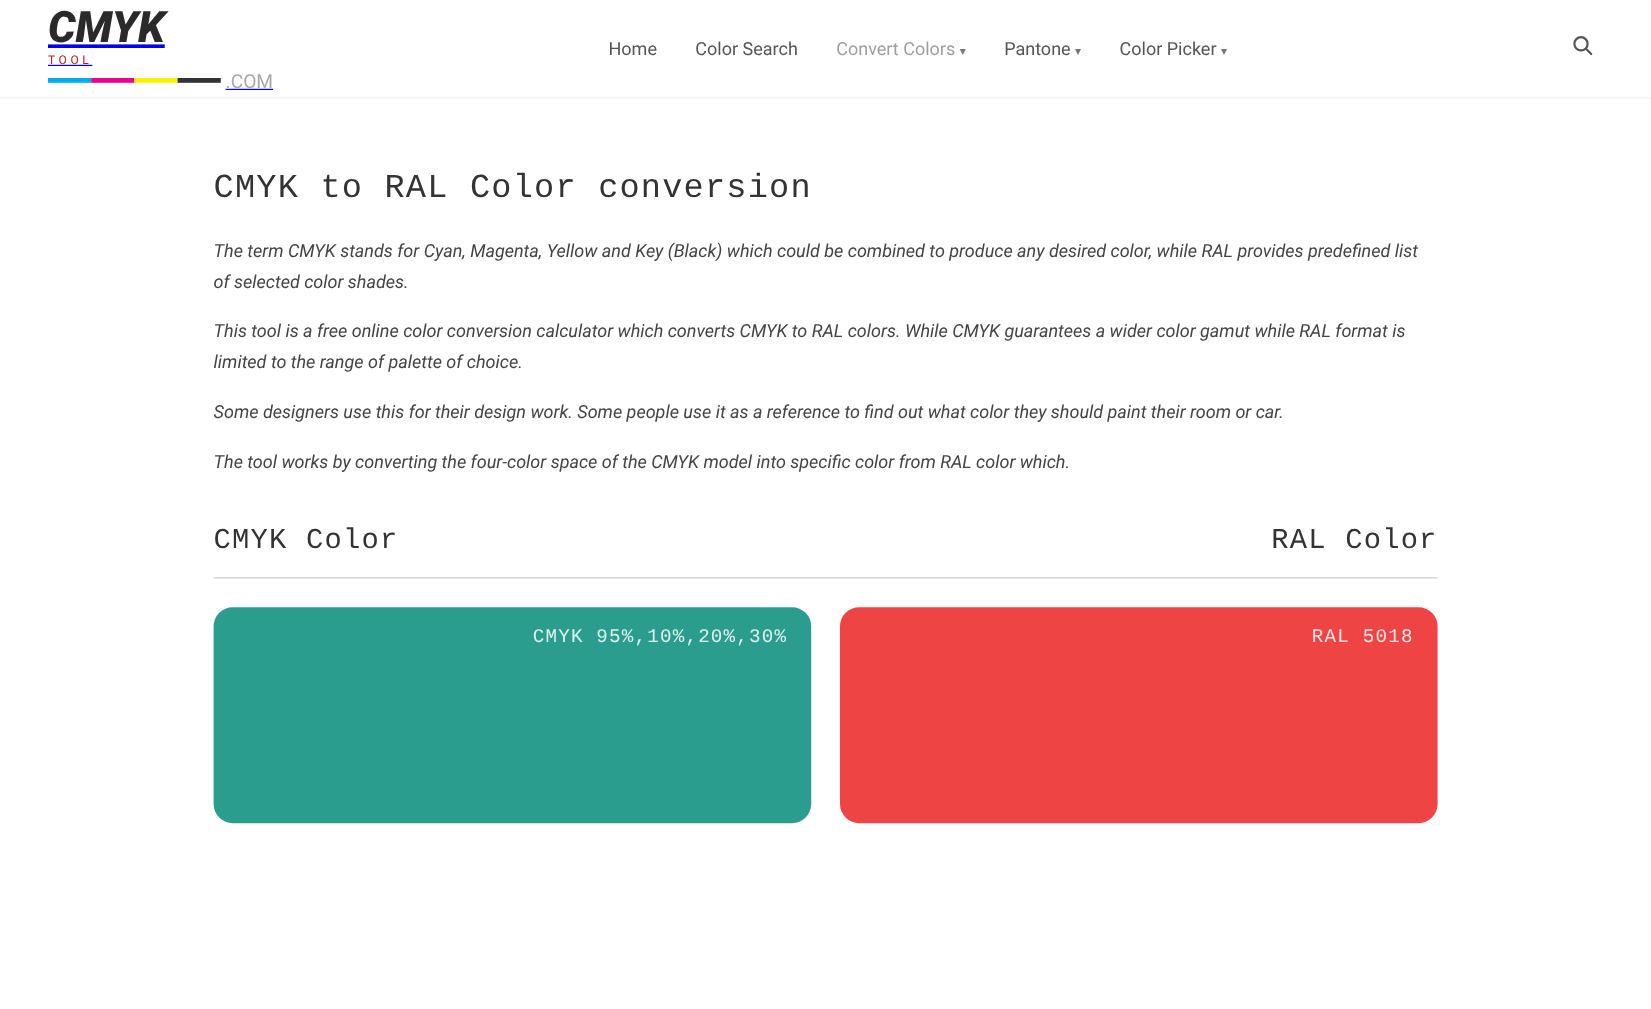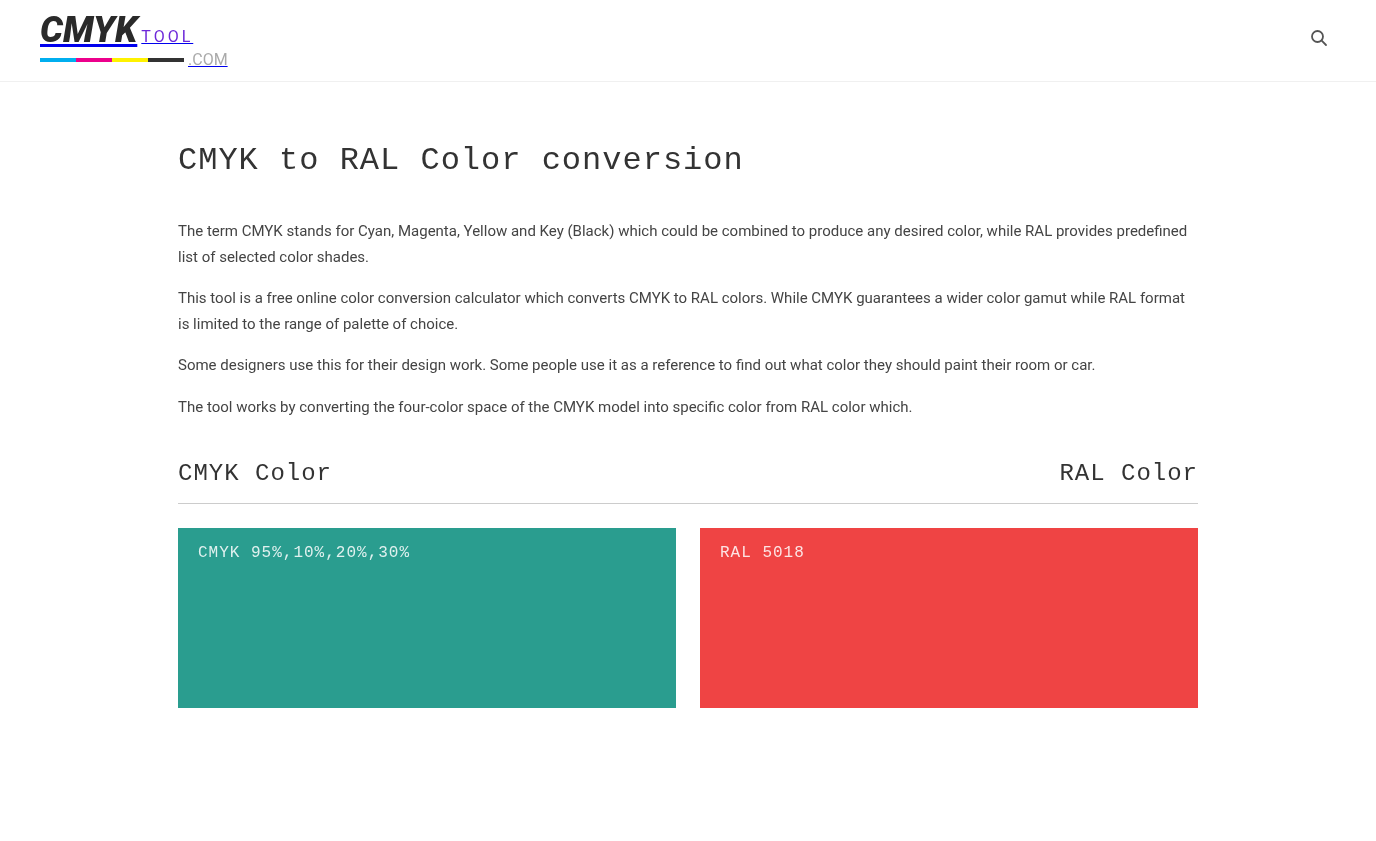--- a/index.html
+++ b/index.html
@@ -28,33 +28,34 @@
     .logo-wrapper {
       display: flex;
       flex-direction: column;
       align-items: flex-start;
     }
 
     .logo-top-row {
       display: flex;
       align-items: baseline;
       gap: 4px;
+      flex-direction: column;
     }
 
     .logo-cmyk-big {
       font-size: 36px;
       font-weight: 900;
       color: #2a2a2a;
       font-style: italic;
       line-height: 1;
     }
 
     .logo-tool-right {
-      font-size: 16px;
-      color: #6d28d9;
+      font-size: 10px;
+      color: #b91c1c;
       letter-spacing: 3px;
       font-style: normal;
       font-weight: 400;
     }
 
     .logo-bottom-row {
       display: flex;
       gap: 0;
       margin-top: 2px;
       align-items: center;
@@ -105,32 +106,33 @@
 
     
     .main-content {
       max-width: 1100px;
       margin: 0 auto;
       padding: 60px 40px 80px;
     }
 
     .page-title {
       font-family: 'Courier New', Courier, monospace;
-      font-size: 32px;
+      font-size: 28px;
       font-weight: 400;
       color: #333;
       letter-spacing: 1px;
-      margin-bottom: 40px;
+      margin-bottom: 24px;
     }
 
     .description {
       color: #444;
       font-size: 15px;
       line-height: 1.7;
       margin-bottom: 16px;
+      font-style: italic;
     }
 
     .description:last-of-type {
       margin-bottom: 40px;
     }
 
     
     .color-section {
       margin-top: 40px;
     }
@@ -157,23 +159,24 @@
     }
 
     .color-boxes {
       display: flex;
       gap: 24px;
     }
 
     .color-box {
       flex: 1;
       height: 180px;
-      border-radius: 0;
+      border-radius: 16px;
       display: flex;
       align-items: flex-start;
+      justify-content: flex-end;
       padding: 16px 20px;
       position: relative;
     }
 
     .color-box-label {
       font-family: 'Courier New', Courier, monospace;
       font-size: 16px;
       font-weight: 400;
       color: rgba(255,255,255,0.85);
       letter-spacing: 1px;
@@ -206,20 +209,46 @@
       <div class="logo-bottom-row">
         <div class="color-bar bar-c"></div>
         <div class="color-bar bar-m"></div>
         <div class="color-bar bar-y"></div>
         <div class="color-bar bar-k"></div>
         <span class="logo-dotcom">.COM</span>
       </div>
     </div>
   </a>
 
+  <ul class="nav-links">
+    <li>
+      <a href="#">Home</a>
+    </li>
+    <li>
+      <a href="#">Color Search</a>
+    </li>
+    <li>
+      <a href="#" class="convert-colors" style="color:#9e9e9e;">
+        <span>Convert Colors</span>
+        <span class="chevron">▾</span>
+      </a>
+    </li>
+    <li>
+      <a href="#">
+        <span>Pantone</span>
+        <span class="chevron">▾</span>
+      </a>
+    </li>
+    <li>
+      <a href="#">
+        <span>Color Picker</span>
+        <span class="chevron">▾</span>
+      </a>
+    </li>
+  </ul>
 
   <button class="search-icon-btn">
     <svg width="18" height="18" viewBox="0 0 18 18" fill="none" xmlns="http://www.w3.org/2000/svg">
       <circle cx="7.5" cy="7.5" r="5.5" stroke="#555" stroke-width="1.8"></circle>
       <line x1="11.7" y1="11.7" x2="16" y2="16" stroke="#555" stroke-width="1.8" stroke-linecap="round"></line>
     </svg>
   </button>
 </nav>
 
 <div class="main-content">

